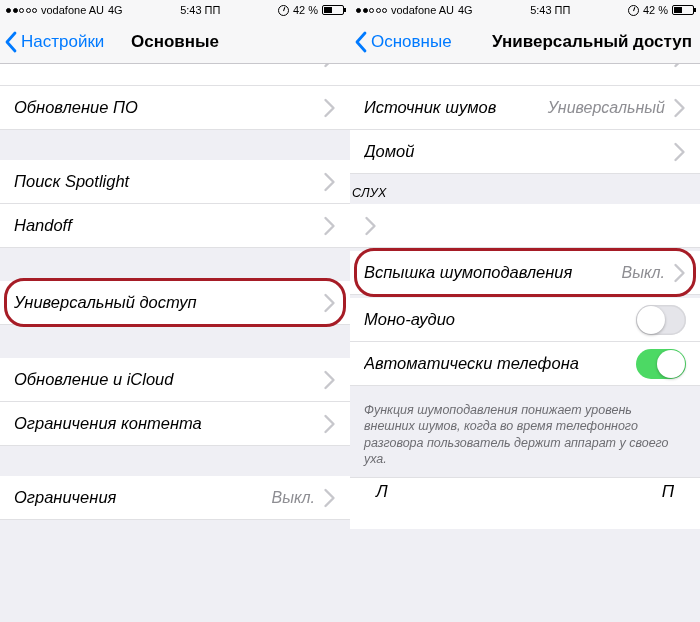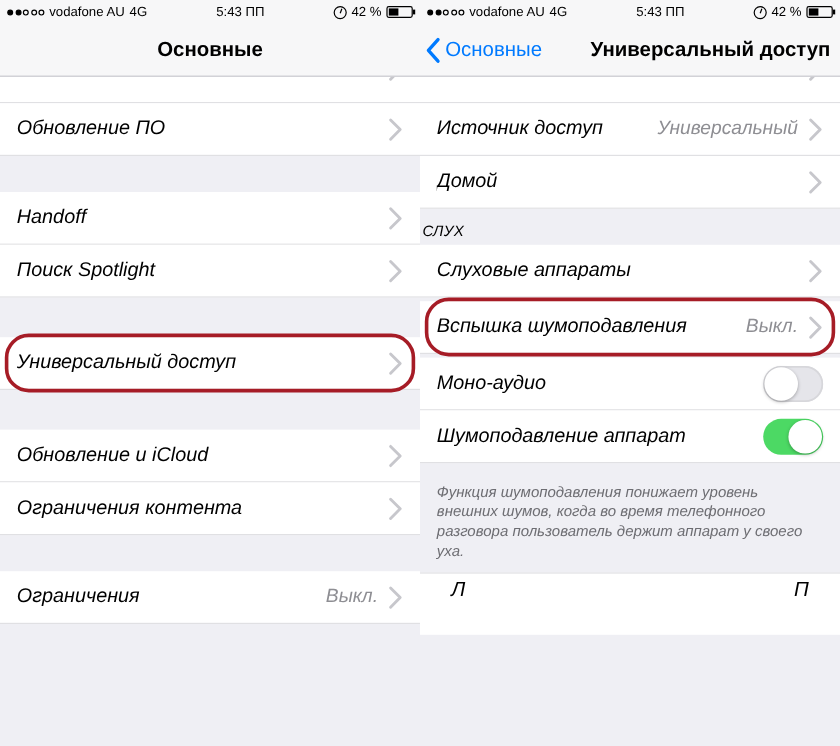--- a/index.html
+++ b/index.html
@@ -66,20 +66,26 @@
       <span>5:43 ПП</span>
       <div class="r">
         <span class="clockicon"></span>
         <span>42 %</span>
         <span class="batt">
             <span class="fill"></span>
           </span>
       </div>
     </div>
     <div class="nav">
+      <div class="back">
+        <svg class="back-chevron-svg" viewBox="0 0 14 22">
+            <polyline points="11,2 3,11 11,20" fill="none" stroke="#007aff" stroke-width="2.8" stroke-linecap="round" stroke-linejoin="round"></polyline>
+          </svg>
+        <span>Настройки</span>
+      </div>
       <div class="navtitle">Основные</div>
     </div>
     <div class="list">
 
       <div class="row half-top">
         <span class="label">Об этом устройстве</span>
         <span class="chev">
             <svg class="chevron-svg" viewBox="0 0 12 20">
               <polyline points="2,2 10,10 2,18" fill="none" stroke="#c7c7cc" stroke-width="2.4" stroke-linecap="round" stroke-linejoin="round"></polyline>
             </svg>
@@ -90,29 +96,29 @@
         <span class="chev">
             <svg class="chevron-svg" viewBox="0 0 12 20">
               <polyline points="2,2 10,10 2,18" fill="none" stroke="#c7c7cc" stroke-width="2.4" stroke-linecap="round" stroke-linejoin="round"></polyline>
             </svg>
           </span>
       </div>
 
       <div class="group-gap"></div>
 
       <div class="row">
+        <span class="label">Поиск Spotlight</span>
+        <span class="chev">
+            <svg class="chevron-svg" viewBox="0 0 12 20">
+              <polyline points="2,2 10,10 2,18" fill="none" stroke="#c7c7cc" stroke-width="2.4" stroke-linecap="round" stroke-linejoin="round"></polyline>
+            </svg>
+          </span>
+      </div>
+      <div class="row">
         <span class="label">Handoff</span>
-        <span class="chev">
-            <svg class="chevron-svg" viewBox="0 0 12 20">
-              <polyline points="2,2 10,10 2,18" fill="none" stroke="#c7c7cc" stroke-width="2.4" stroke-linecap="round" stroke-linejoin="round"></polyline>
-            </svg>
-          </span>
-      </div>
-      <div class="row">
-        <span class="label">Поиск Spotlight</span>
         <span class="chev">
             <svg class="chevron-svg" viewBox="0 0 12 20">
               <polyline points="2,2 10,10 2,18" fill="none" stroke="#c7c7cc" stroke-width="2.4" stroke-linecap="round" stroke-linejoin="round"></polyline>
             </svg>
           </span>
       </div>
 
       <div class="group-gap"></div>
 
       <div class="row highlighted">
@@ -197,41 +203,40 @@
       <div class="row half-top">
         <span class="label">Вибрация</span>
         <span class="val">Вкл.</span>
         <span class="chev">
             <svg class="chevron-svg" viewBox="0 0 12 20">
               <polyline points="2,2 10,10 2,18" fill="none" stroke="#c7c7cc" stroke-width="2.4" stroke-linecap="round" stroke-linejoin="round"></polyline>
             </svg>
           </span>
       </div>
       <div class="row">
-        <span class="label">Источник доступ</span>
+        <span class="label">Источник шумов</span>
         <span class="val">Универсальный</span>
         <span class="chev">
             <svg class="chevron-svg" viewBox="0 0 12 20">
               <polyline points="2,2 10,10 2,18" fill="none" stroke="#c7c7cc" stroke-width="2.4" stroke-linecap="round" stroke-linejoin="round"></polyline>
             </svg>
           </span>
       </div>
       <div class="row">
         <span class="label">Домой</span>
         <span class="chev">
             <svg class="chevron-svg" viewBox="0 0 12 20">
               <polyline points="2,2 10,10 2,18" fill="none" stroke="#c7c7cc" stroke-width="2.4" stroke-linecap="round" stroke-linejoin="round"></polyline>
             </svg>
           </span>
       </div>
 
       <div class="header-label">слух</div>
 
       <div class="row">
-        <span class="label">Слуховые аппараты</span>
         <span class="chev">
             <svg class="chevron-svg" viewBox="0 0 12 20">
               <polyline points="2,2 10,10 2,18" fill="none" stroke="#c7c7cc" stroke-width="2.4" stroke-linecap="round" stroke-linejoin="round"></polyline>
             </svg>
           </span>
       </div>
       <div class="row highlighted">
         <span class="label">Вспышка шумоподавления</span>
         <span class="val">Выкл.</span>
         <span class="chev">
@@ -241,21 +246,21 @@
           </span>
         <div class="highlight-wrap"></div>
       </div>
       <div class="row">
         <span class="label">Моно-аудио</span>
         <span class="toggle">
             <span class="knob"></span>
           </span>
       </div>
       <div class="row">
-        <span class="label">Шумоподавление аппарат</span>
+        <span class="label">Автоматически телефона</span>
         <span class="toggle on">
             <span class="knob"></span>
           </span>
       </div>
 
       <div class="footer-text">Функция шумоподавления понижает уровень внешних шумов, когда во время телефонного разговора пользователь держит аппарат у своего уха.</div>
 
       <div class="slider-row">
         <span>Л</span>
         <span>П</span>

